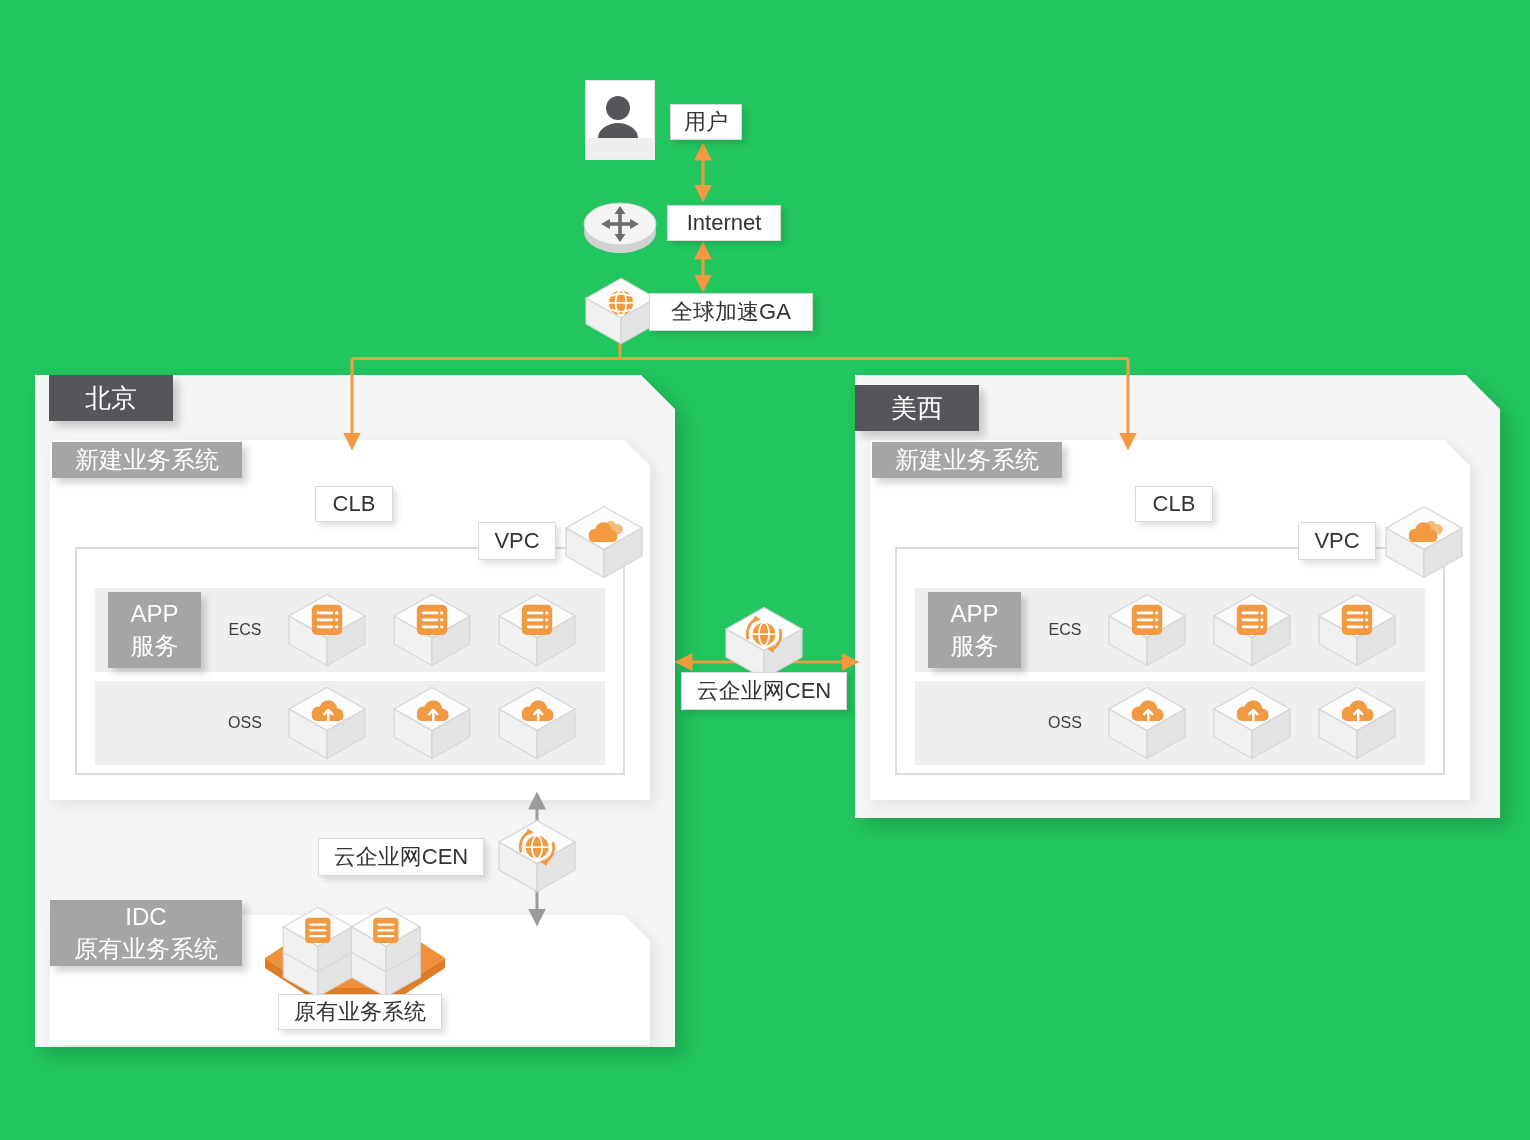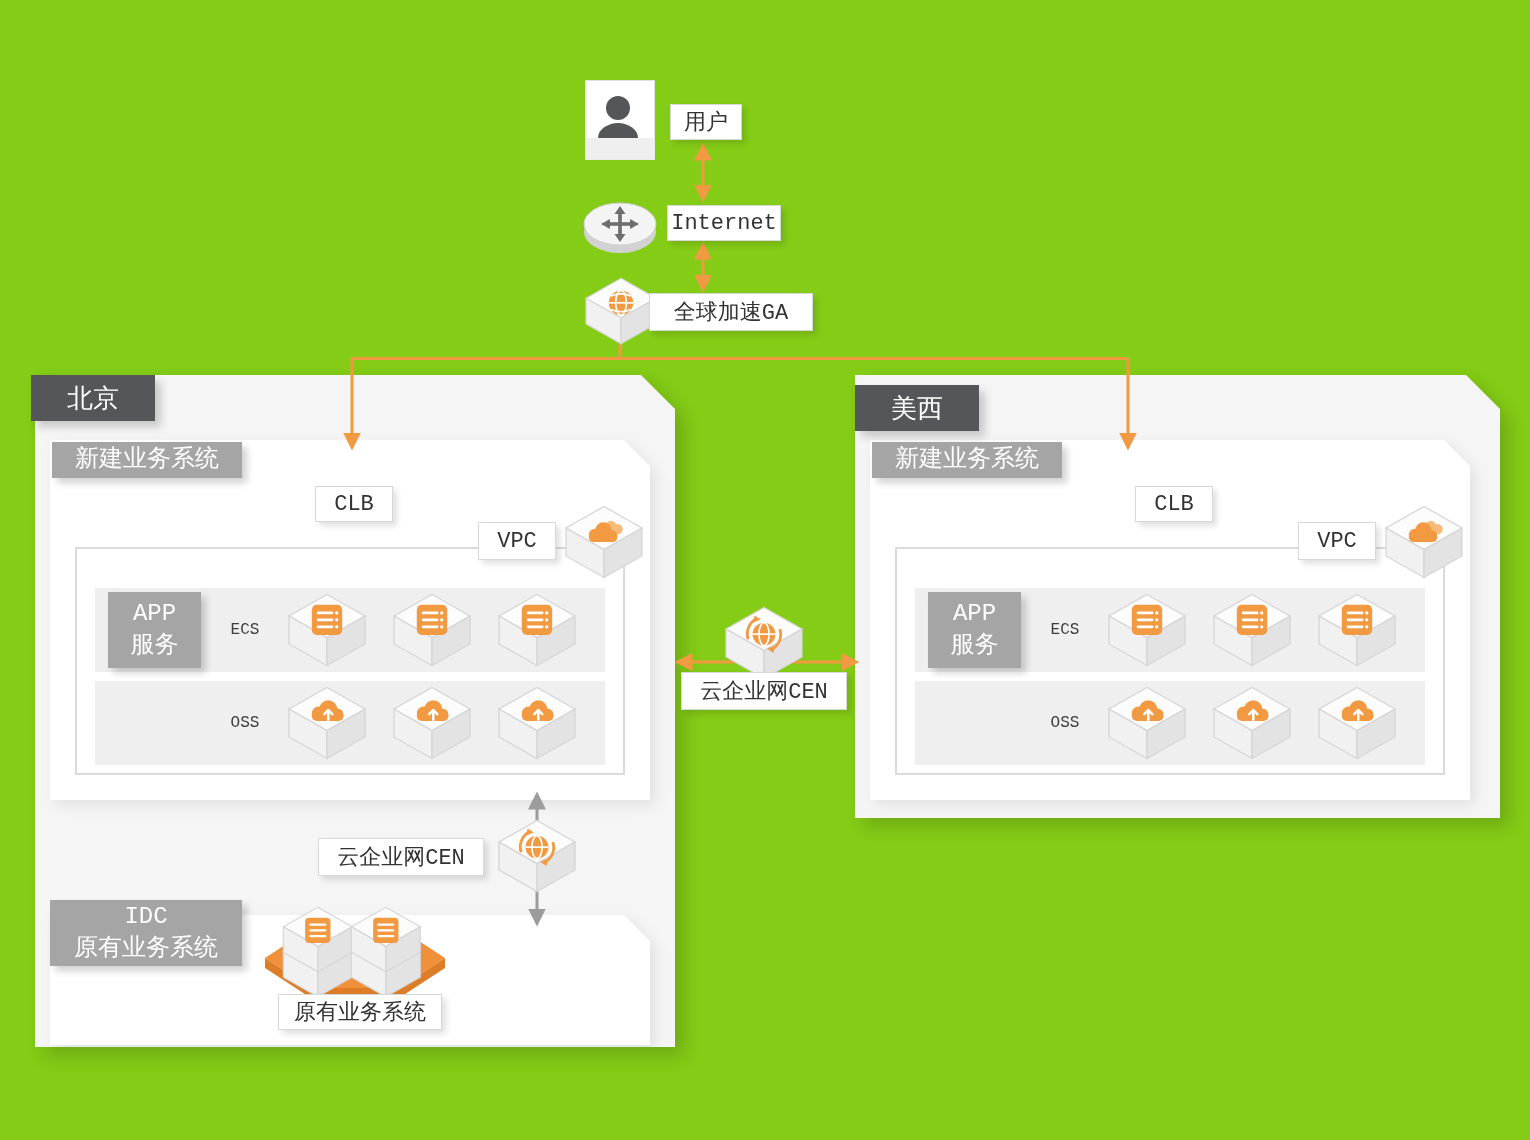--- a/index.html
+++ b/index.html
@@ -1,18 +1,18 @@
 <!DOCTYPE html>
 <html><head>
 <meta charset="utf-8">
 <style>
   *{box-sizing:border-box;margin:0;padding:0}
   body{background:#ffffff}
-  .stage{position:relative;width:1530px;height:1140px;background:#84cc16;
-         font-family:Liberation Mono, monospace;overflow:hidden}
+  .stage{position:relative;width:1530px;height:1140px;background:#22c55e;
+         font-family:Liberation Sans, sans-serif;overflow:hidden}
   .layer{position:absolute;inset:0}
   #boxes{z-index:1}
   #connectors{z-index:2;pointer-events:none}
   #fg{z-index:3}
   .abs{position:absolute}
   .clip-notch{clip-path:polygon(0 0,calc(100% - 34px) 0,100% 34px,100% 100%,0 100%)}
   .clip-notch-sm{clip-path:polygon(0 0,calc(100% - 26px) 0,100% 26px,100% 100%,0 100%)}
   .region-wrap{filter:drop-shadow(9px 9px 9px rgba(0,0,0,0.16))}
   .region-bg{width:100%;height:100%;background:#F5F5F5;position:relative}
   .white-wrap{position:absolute;filter:drop-shadow(5px 5px 7px rgba(0,0,0,0.08))}
@@ -197,21 +197,21 @@
           <rect x="38" y="29.2" width="11" height="3.6"></rect>
       </g>
     </svg>
     <div class="abs label-box" style="left:667px;top:205px;width:114px;height:36px">Internet</div>
 
     <svg class="abs hex" style="left:582px;top:276px;width:78px;height:70px" viewBox="0 0 64 60">
         <use href="#g-hex-globe"></use>
       </svg>
     <div class="abs label-box" style="left:649px;top:293px;width:164px;height:38px">全球加速GA</div>
 
-    <div class="abs dark-label" style="left:31px;top:375px;width:124px;height:46px">北京</div>
+    <div class="abs dark-label" style="left:49px;top:375px;width:124px;height:46px">北京</div>
     <div class="abs gray-label" style="left:52px;top:442px;width:190px;height:36px">新建业务系统</div>
     <div class="abs label-box" style="left:315px;top:486px;width:78px;height:36px">CLB</div>
     <div class="abs label-box" style="left:478px;top:522px;width:78px;height:38px">VPC</div>
     <svg class="abs hex" style="left:562px;top:504px;width:84px;height:76px" viewBox="0 0 64 60">
         <use href="#g-hex-vpc"></use>
       </svg>
 
     <div class="abs gray-label" style="left:108px;top:592px;width:93px;height:76px">
       <span>APP</span>
       <span>服务</span>

